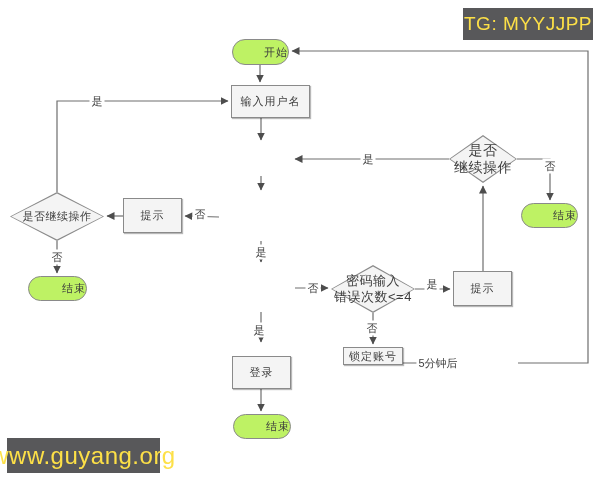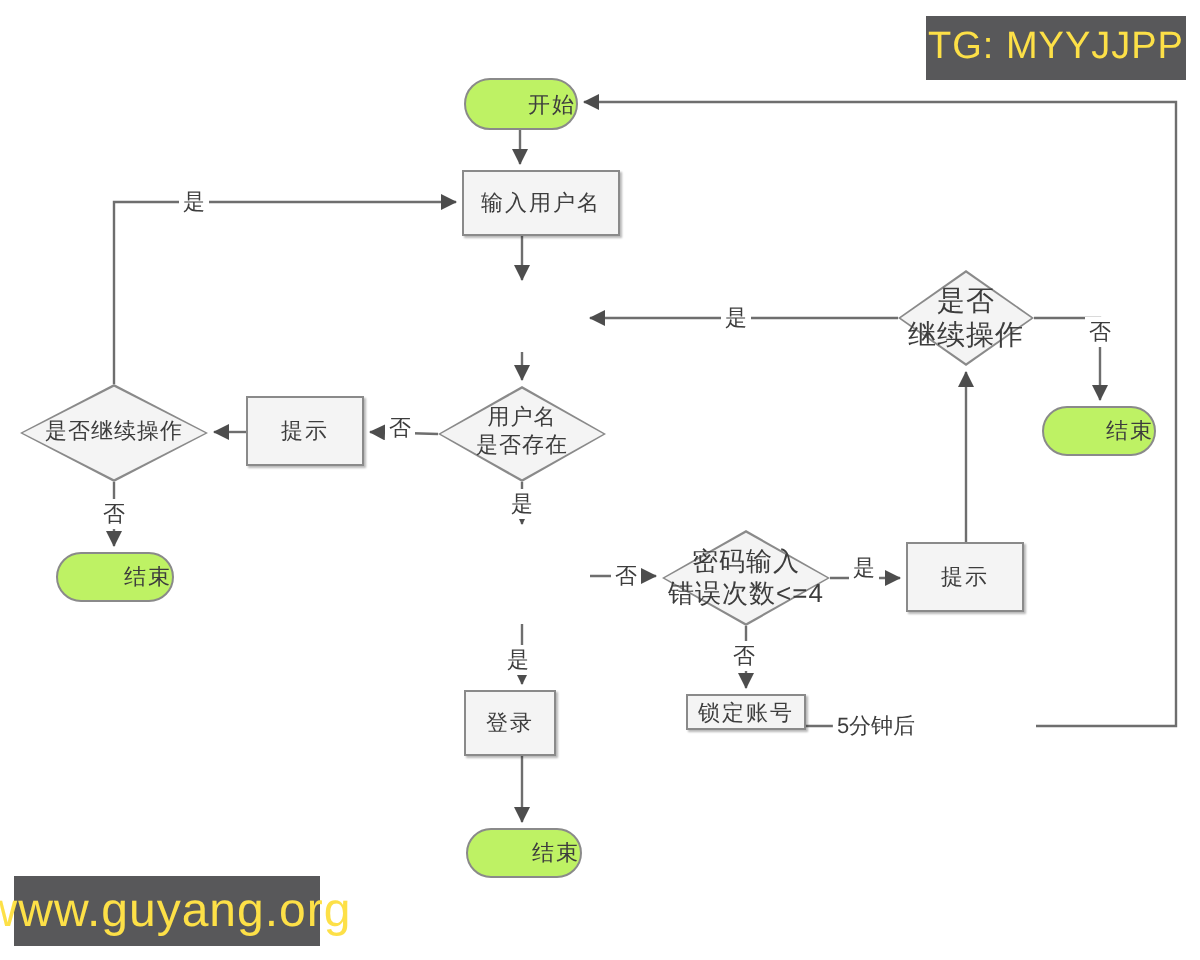--- a/index.html
+++ b/index.html
@@ -79,28 +79,20 @@
 
   <div class="node pill" style="left:232px;top:39px;width:57px;height:26px">
     <span>开始</span>
   </div>
 
   <div class="node rect" style="left:231px;top:85px;width:79px;height:33px">
     <span>输入用户名</span>
   </div>
 
 
-  <div class="node diamond" style="left:219px;top:193px;width:84px;height:48px">
-    <div class="d-out"></div>
-    <div class="d-in"></div>
-    <div class="d-label">
-      <span>用户名</span>
-      <span>是否存在</span>
-    </div>
-  </div>
 
   <div class="node rect" style="left:123px;top:198px;width:59px;height:35px">
     <span>提示</span>
   </div>
 
   <div class="node diamond" style="left:10px;top:192px;width:94px;height:49px">
     <div class="d-out"></div>
     <div class="d-in"></div>
     <div class="d-label">
       <span>是否继续操作</span>
@@ -131,21 +123,21 @@
     <div class="d-label" style="font-size:14px">
       <span>是否</span>
       <span>继续操作</span>
     </div>
   </div>
 
   <div class="node pill" style="left:521px;top:203px;width:57px;height:25px">
     <span>结束</span>
   </div>
 
-  <div class="node rect" style="left:232px;top:345px;width:46px;height:33px">
+  <div class="node rect" style="left:232px;top:356px;width:59px;height:33px">
     <span>登录</span>
   </div>
 
   <div class="node pill" style="left:233px;top:414px;width:58px;height:25px">
     <span>结束</span>
   </div>
 
   <div class="node rect" style="left:343px;top:347px;width:60px;height:18px">
     <span>锁定账号</span>
   </div>

